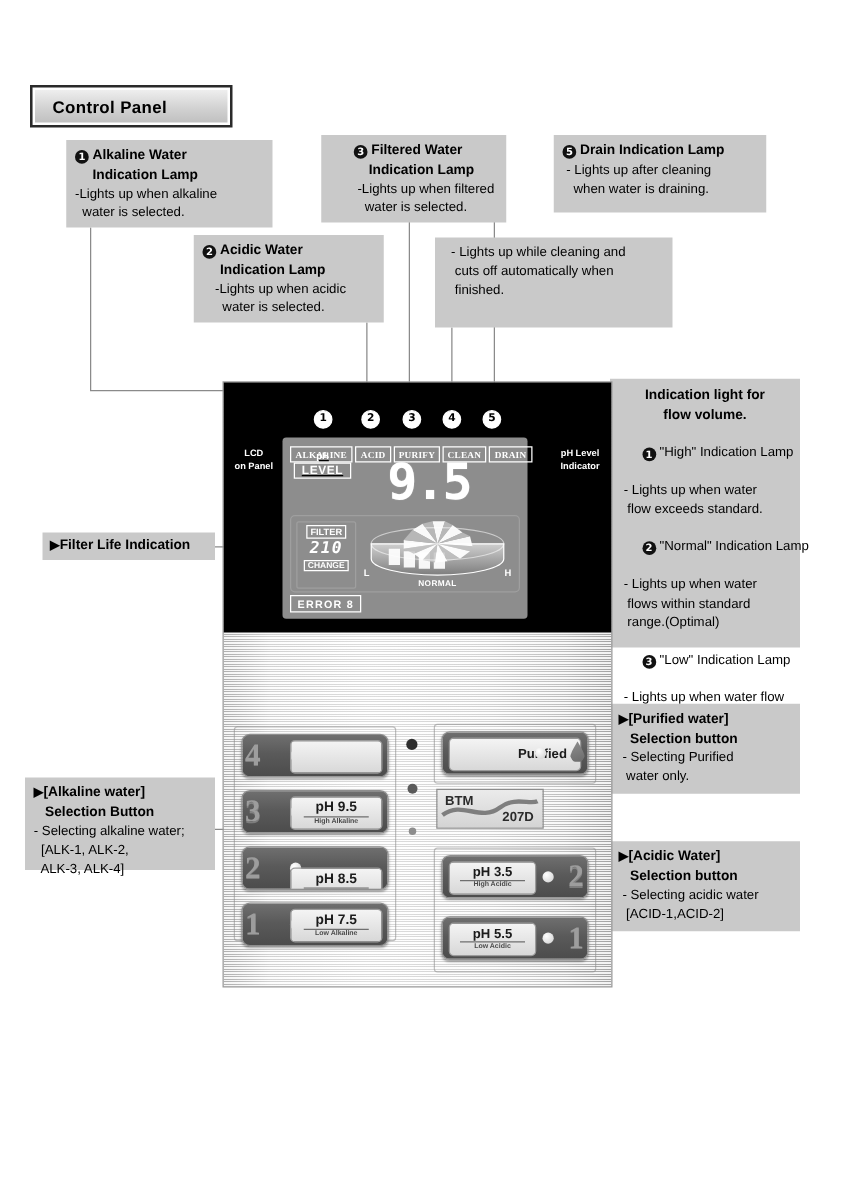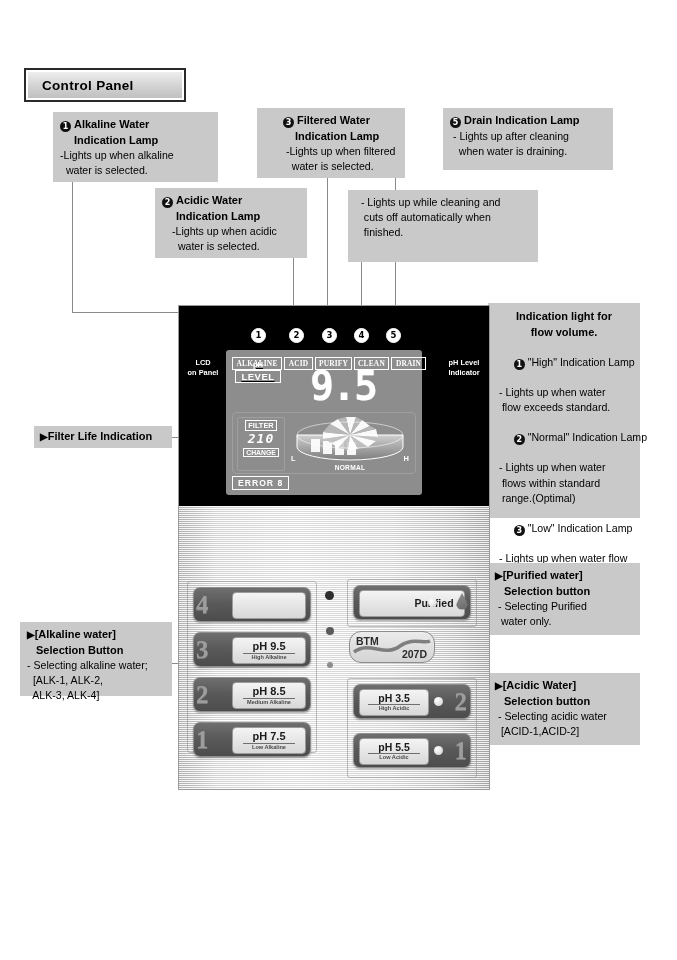--- a/index.html
+++ b/index.html
@@ -183,21 +183,21 @@
     background:linear-gradient(160deg,#8f8f8f,#6a6a6a);
     border-radius:50% 50% 50% 50%/60% 60% 40% 40%;
     clip-path:polygon(50% 0%,85% 45%,100% 72%,80% 97%,20% 97%,0% 72%,15% 45%);
   }
 
   .dots{position:absolute;left:146px;top:285px;}
   .dot{position:absolute;border-radius:50%;}
 
   .btm-logo{
     position:absolute;left:170px;top:325px;width:84px;height:30px;
-    border:1px solid #8c8c8c;border-radius:12px;
+    border:1px solid #8c8c8c;border-radius:0;
     background:linear-gradient(180deg,#ebebeb,#d4d4d4);
     overflow:hidden;
   }
   .btm-logo .b1{position:absolute;left:6px;top:3px;font-size:10.5px;font-weight:bold;color:#2b2b2b;}
   .btm-logo .b2{position:absolute;right:7px;bottom:2px;font-size:10.5px;font-weight:bold;color:#2b2b2b;}
 </style>
 </head>
 <body>
 
 <div class="page">
@@ -436,21 +436,21 @@
       <span class="plate plate-wide" style="right:4px;">
         <span class="p1">pH 9.5</span>
         <span class="ul"></span>
         <span class="p2">High Alkaline</span>
       </span>
     </div>
 
     <div class="btn" style="left:14px;top:371px;width:116px;">
       <span class="bignum" style="left:2px;top:4px;">2</span>
       <span class="led" style="left:38px;"></span>
-      <span class="plate plate-wide" style="right:4px;">
+      <span class="plate plate-wide" style="right:4px;margin-top:12px;">
         <span class="p1">pH 8.5</span>
         <span class="ul"></span>
         <span class="p2">Medium Alkaline</span>
       </span>
     </div>
 
     <div class="btn" style="left:14px;top:416px;width:116px;">
       <span class="bignum" style="left:2px;top:4px;">1</span>
       <span class="led" style="left:38px;"></span>
       <span class="plate plate-wide" style="right:4px;">

